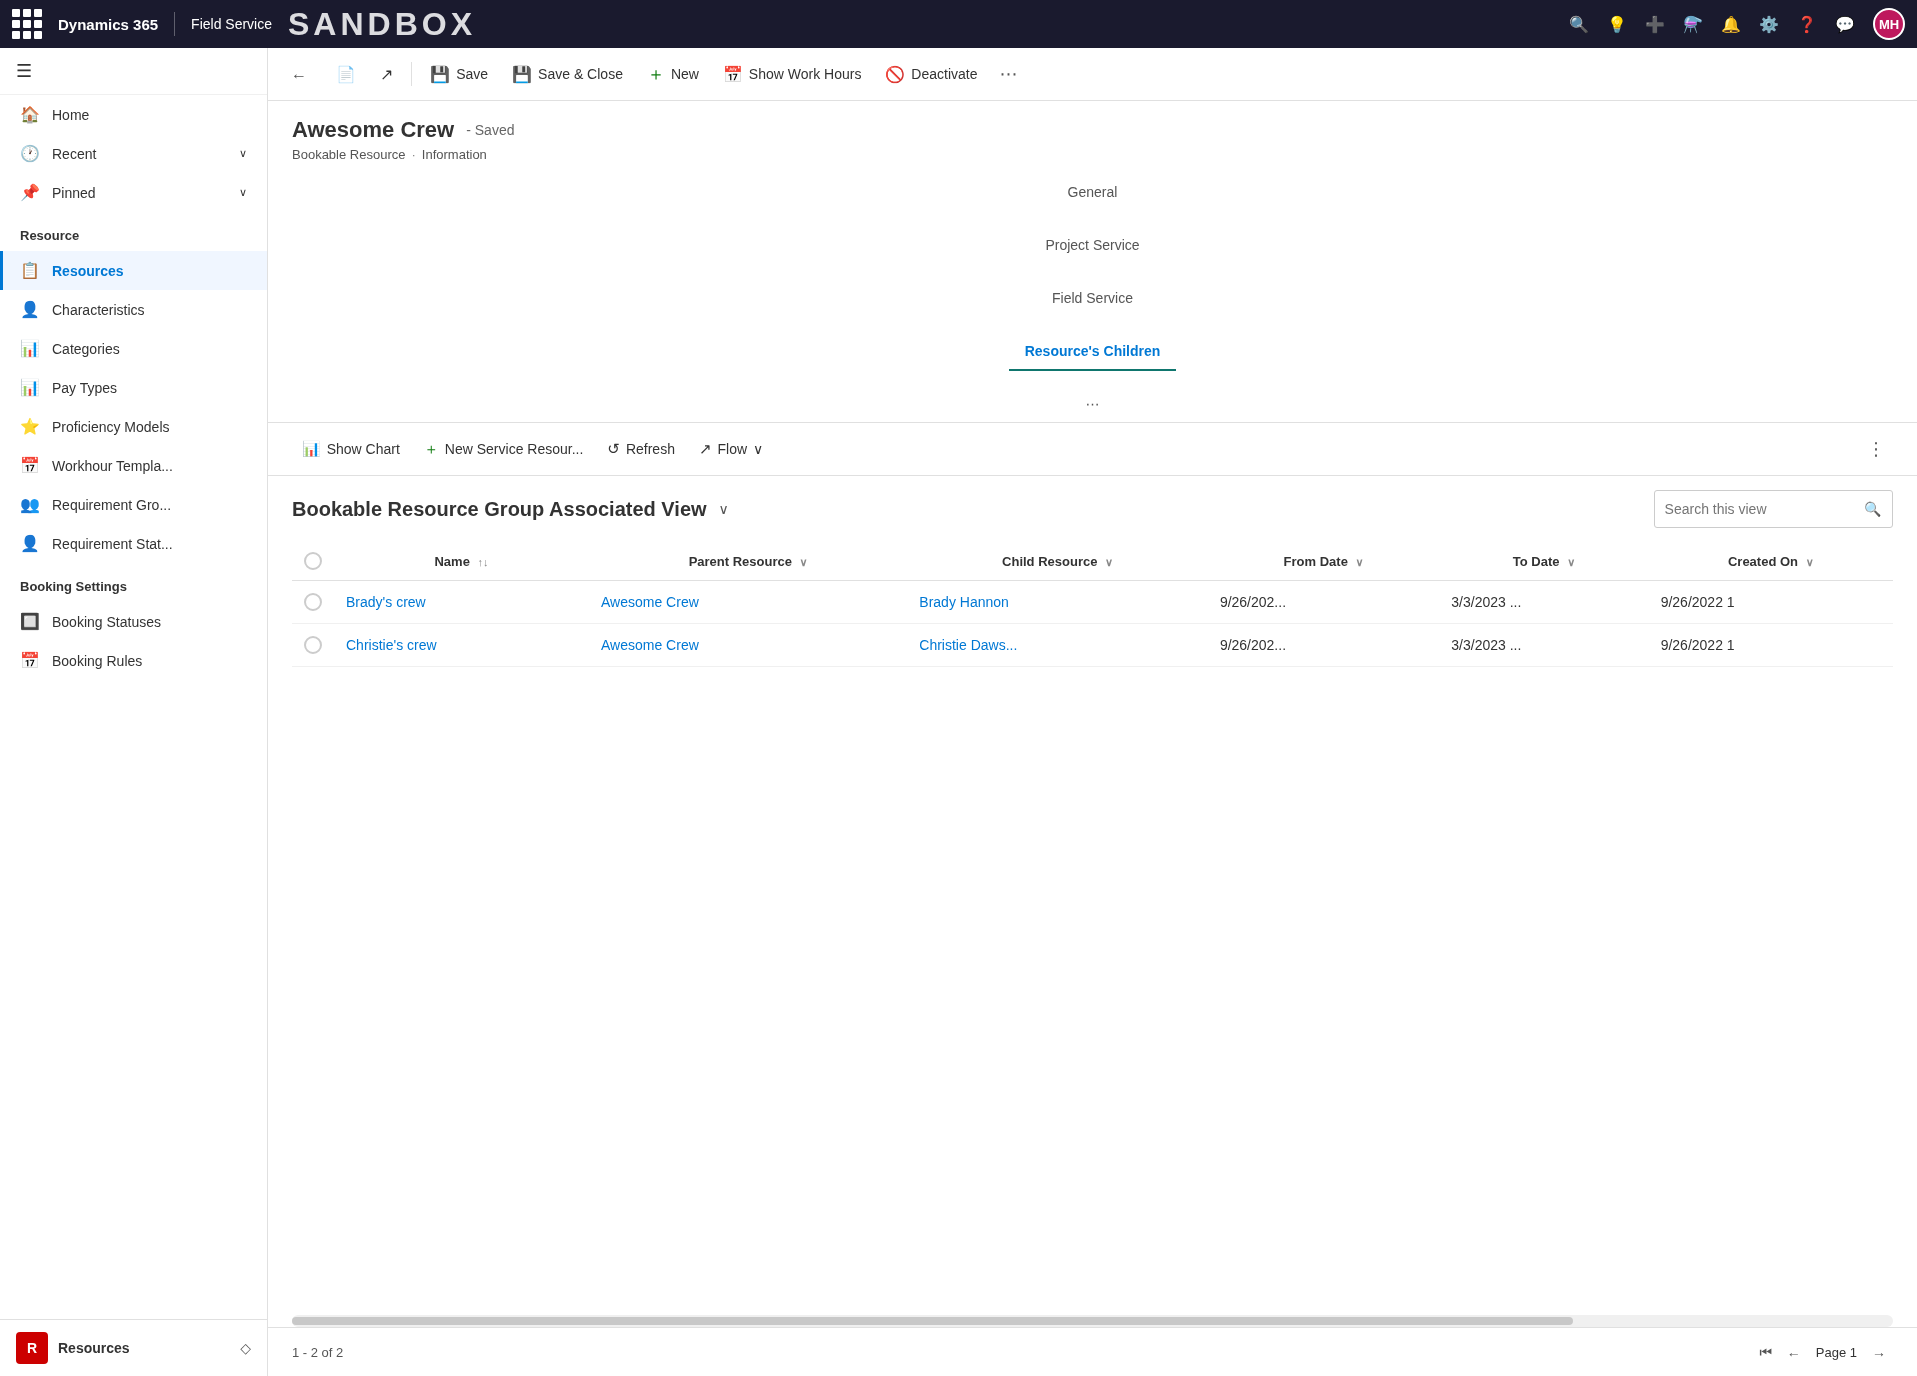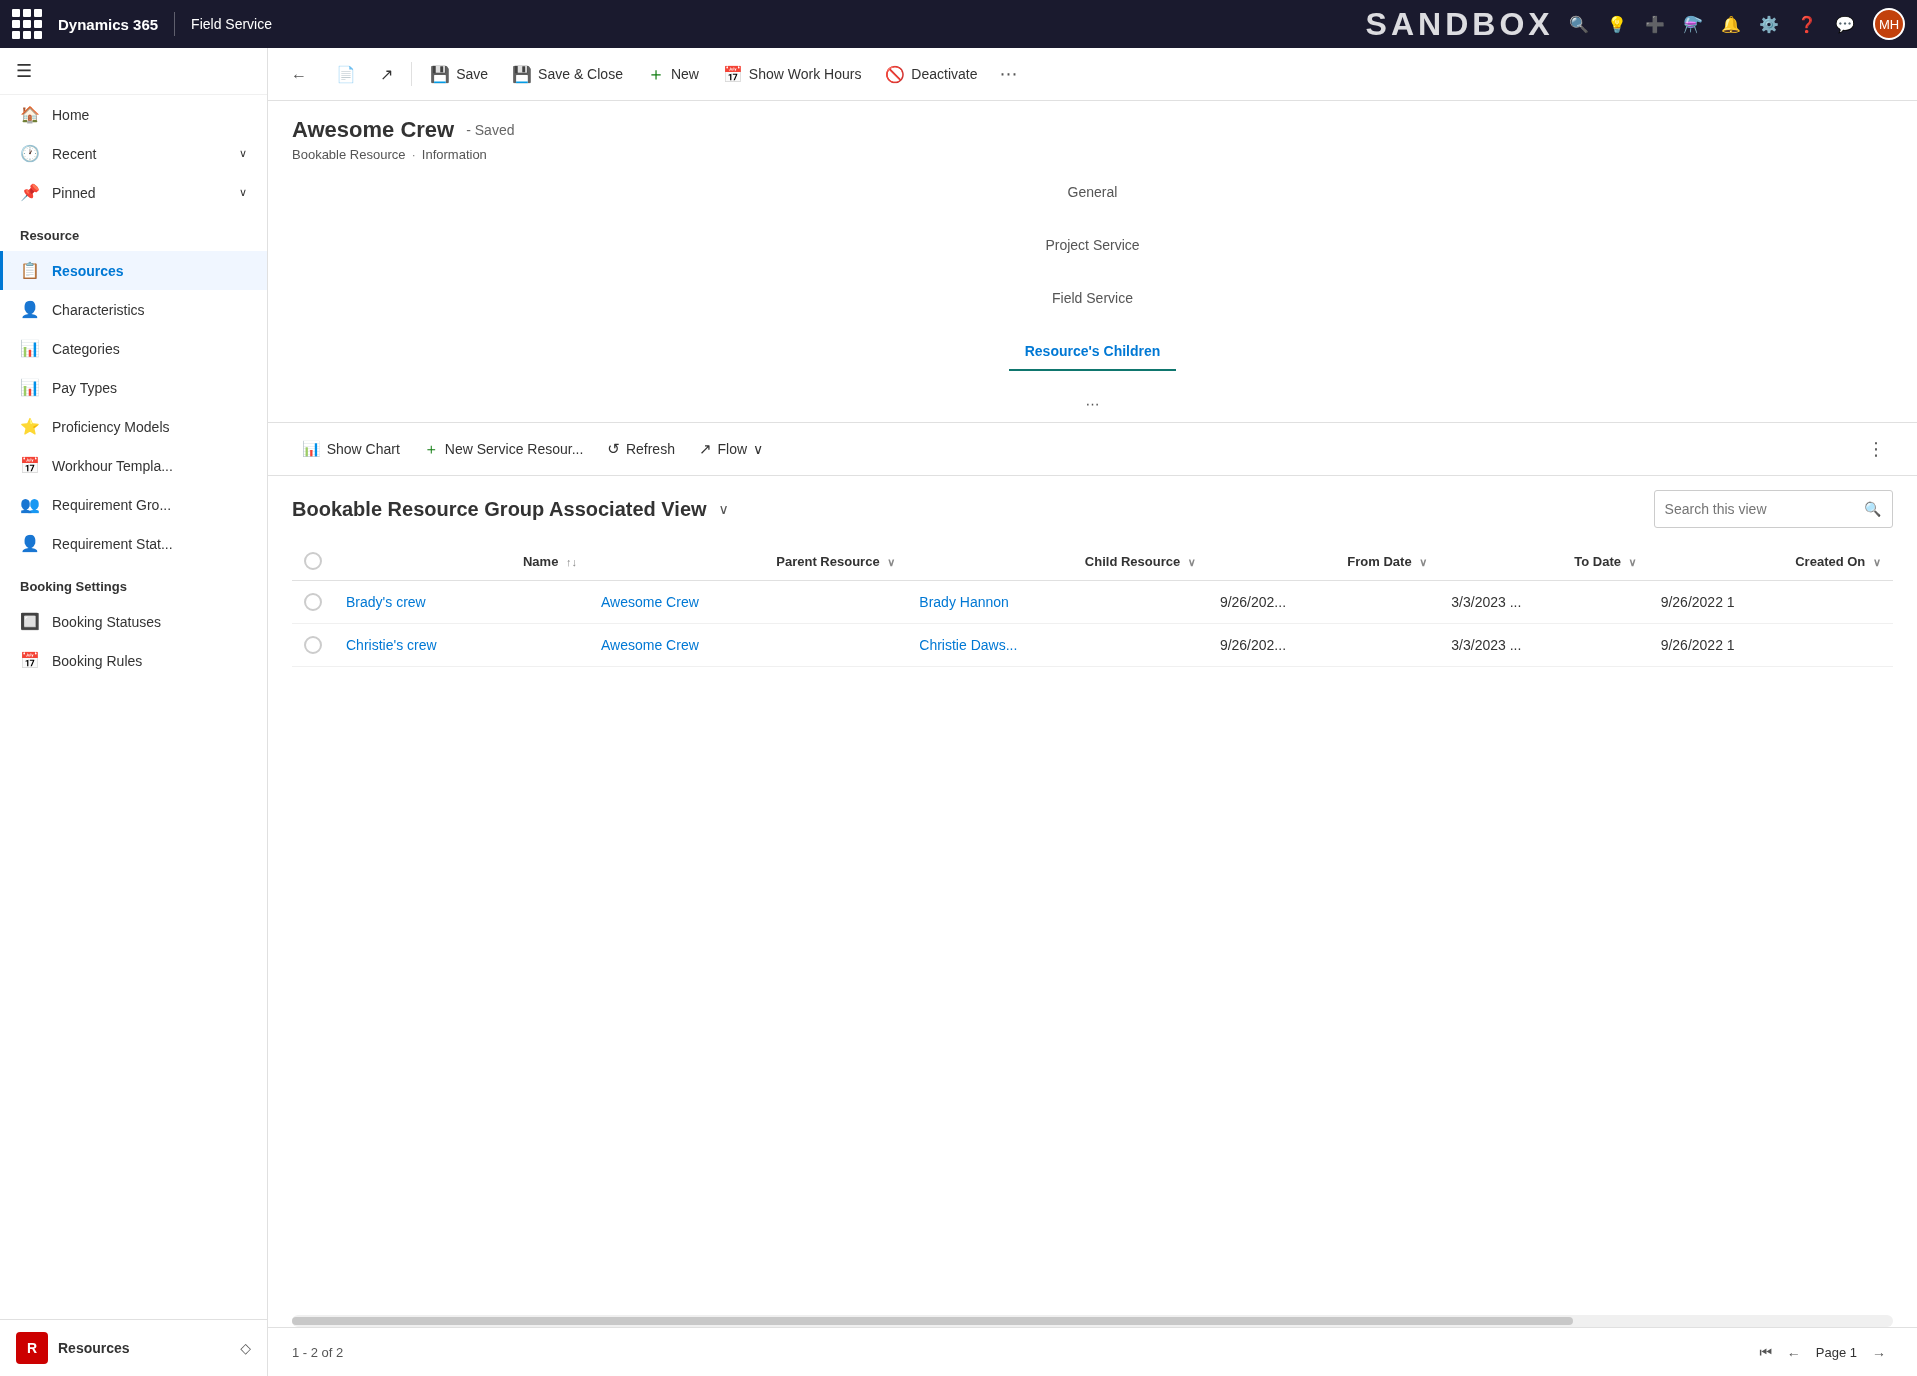--- a/index.html
+++ b/index.html
@@ -8,24 +8,24 @@
     
     .top-nav {
       display: flex; align-items: center; background: #1a1a2e; color: white;
       height: 48px; padding: 0 12px; gap: 16px;
     }
     .top-nav-grid { display: grid; grid-template-columns: repeat(3,8px); gap: 3px; cursor: pointer; }
     .top-nav-grid span { width: 8px; height: 8px; background: white; display: block; border-radius: 1px; }
     .top-nav-brand { font-weight: 700; font-size: 15px; white-space: nowrap; }
     .top-nav-divider { width: 1px; height: 24px; background: rgba(255,255,255,0.3); }
     .top-nav-module { font-size: 14px; white-space: nowrap; }
-    .top-nav-sandbox { flex: 1; text-align: right; font-size: 32px; font-weight: 900; letter-spacing: 4px; color: rgba(255,255,255,0.85); }
+    .top-nav-sandbox { flex: 1; text-align: left; font-size: 32px; font-weight: 900; letter-spacing: 4px; color: rgba(255,255,255,0.85); }
     .top-nav-icons { display: flex; align-items: center; gap: 18px; }
     .top-nav-icon { color: white; font-size: 16px; cursor: pointer; }
-    .top-nav-avatar { width: 32px; height: 32px; border-radius: 50%; background: #c2410c; color: white; display: flex; align-items: center; justify-content: center; font-weight: 400; font-size: 13px; border: 2px solid white; cursor: pointer; }
+    .top-nav-avatar { width: 32px; height: 32px; border-radius: 50%; background: #be185d; color: white; display: flex; align-items: center; justify-content: center; font-weight: 700; font-size: 13px; border: 2px solid white; cursor: pointer; }
 
     
     .main-layout { display: flex; height: calc(1376px - 48px); }
 
     
     .sidebar { width: 268px; background: white; border-right: 1px solid #e0e0e0; display: flex; flex-direction: column; overflow-y: auto; flex-shrink: 0; }
     .sidebar-toggle { padding: 12px 16px; border-bottom: 1px solid #f0f0f0; }
     .sidebar-toggle span { font-size: 18px; cursor: pointer; }
     .sidebar-nav-item { display: flex; align-items: center; gap: 12px; padding: 10px 20px; cursor: pointer; color: #333; font-size: 14px; }
     .sidebar-nav-item .icon { font-size: 16px; width: 20px; text-align: center; }
@@ -74,21 +74,21 @@
     .view-header { display: flex; align-items: center; padding: 14px 24px; gap: 12px; }
     .view-title { font-size: 20px; font-weight: 600; color: #333; }
     .view-title-chevron { font-size: 14px; cursor: pointer; color: #555; }
     .view-search { margin-left: auto; display: flex; align-items: center; border: 1px solid #ccc; border-radius: 3px; overflow: hidden; height: 38px; }
     .view-search input { border: none; outline: none; padding: 6px 10px; font-size: 14px; width: 200px; }
     .view-search-btn { background: transparent; border: none; padding: 6px 10px; cursor: pointer; font-size: 14px; color: #555; }
 
     
     .table-container { padding: 0 24px; overflow-x: auto; flex: 1; }
     .data-table { width: 100%; border-collapse: collapse; }
-    .data-table th { padding: 10px 12px; text-align: right; font-weight: 600; font-size: 13px; color: #333; border-bottom: 1px solid #e0e0e0; white-space: nowrap; cursor: pointer; }
+    .data-table th { padding: 10px 12px; text-align: center; font-weight: 600; font-size: 13px; color: #333; border-bottom: 1px solid #e0e0e0; white-space: nowrap; cursor: pointer; }
     .data-table th .sort-icon { font-size: 11px; color: #888; margin-left: 4px; }
     .data-table td { padding: 12px 12px; border-bottom: 1px solid #f0f0f0; font-size: 14px; }
     .data-table td a { color: #0078d4; text-decoration: none; cursor: pointer; }
     .checkbox-col { width: 40px; }
     .row-checkbox { width: 18px; height: 18px; border-radius: 50%; border: 2px solid #ccc; background: white; cursor: pointer; }
 
     
     .scroll-bar-area { height: 12px; background: #f0f0f0; margin: 0 24px; border-radius: 6px; position: relative; }
     .scroll-bar-thumb { height: 8px; background: #c8c8c8; border-radius: 6px; width: 80%; position: absolute; top: 2px; left: 0; border-radius: 6px; }
 

